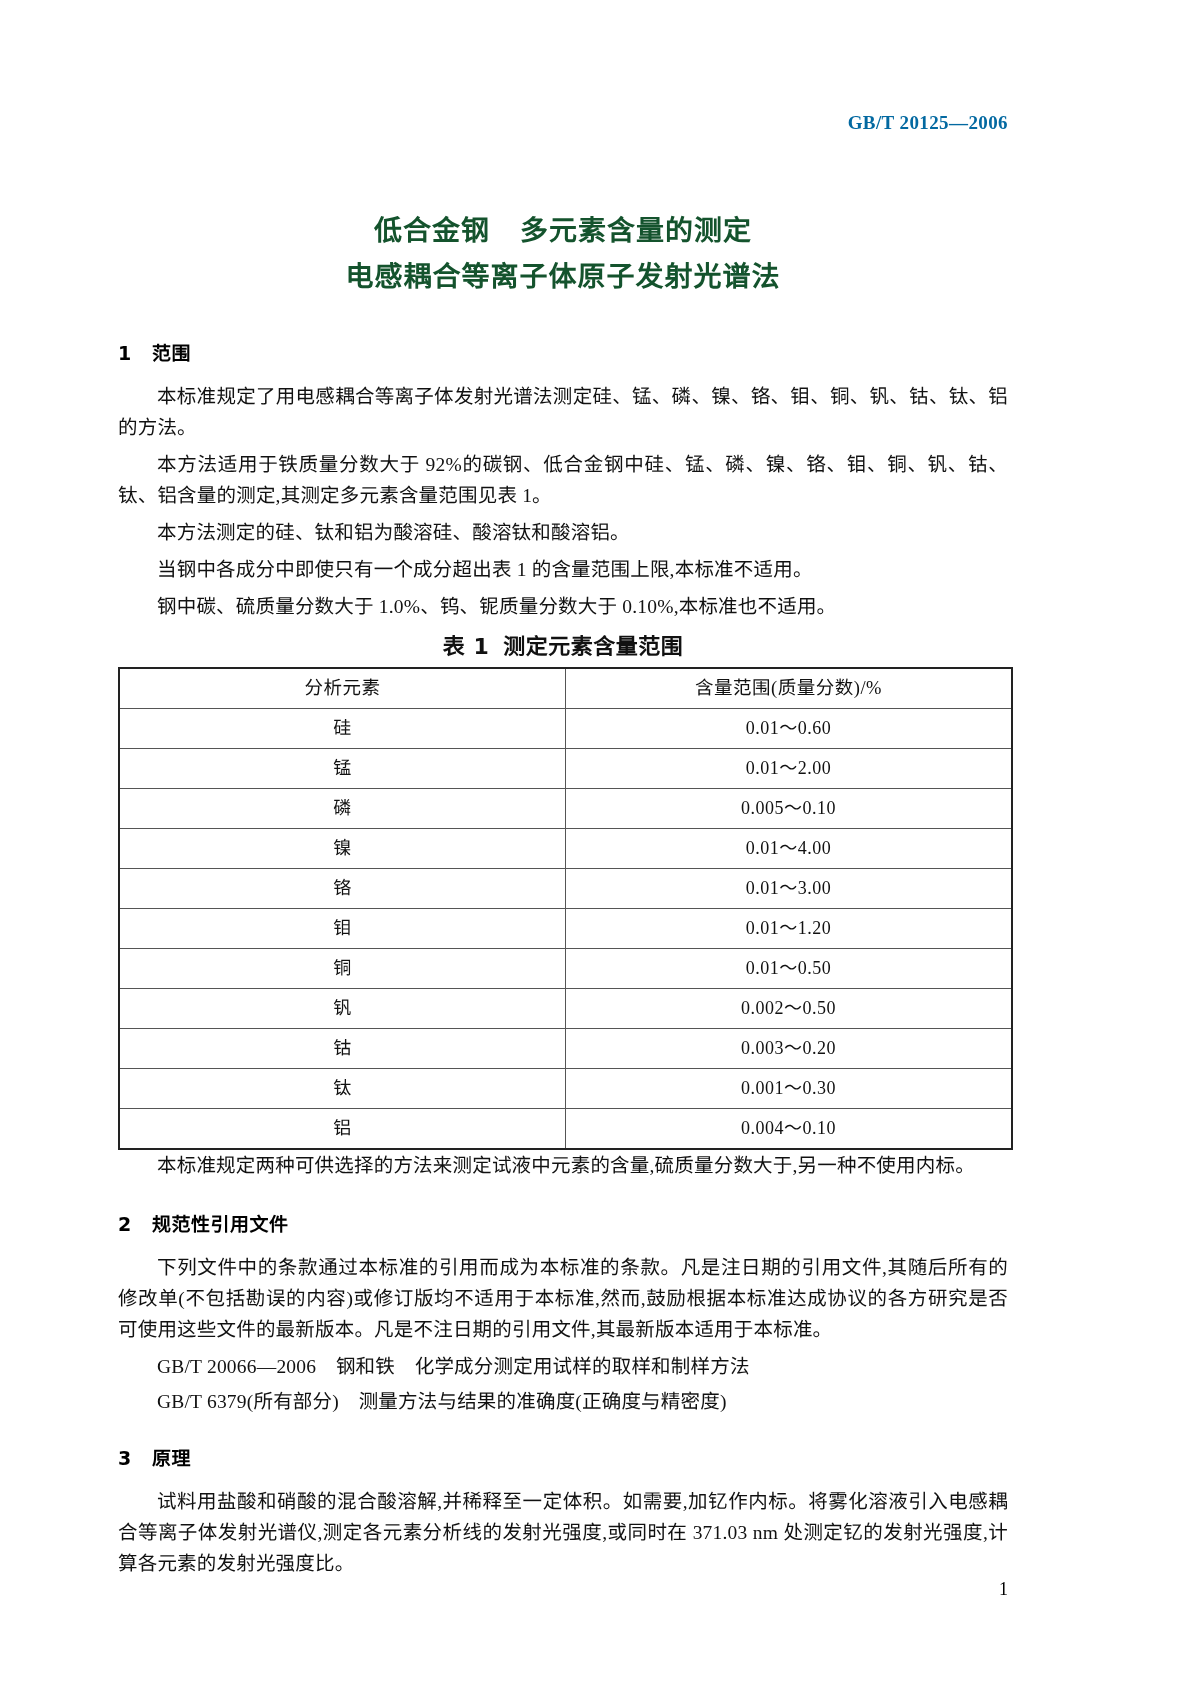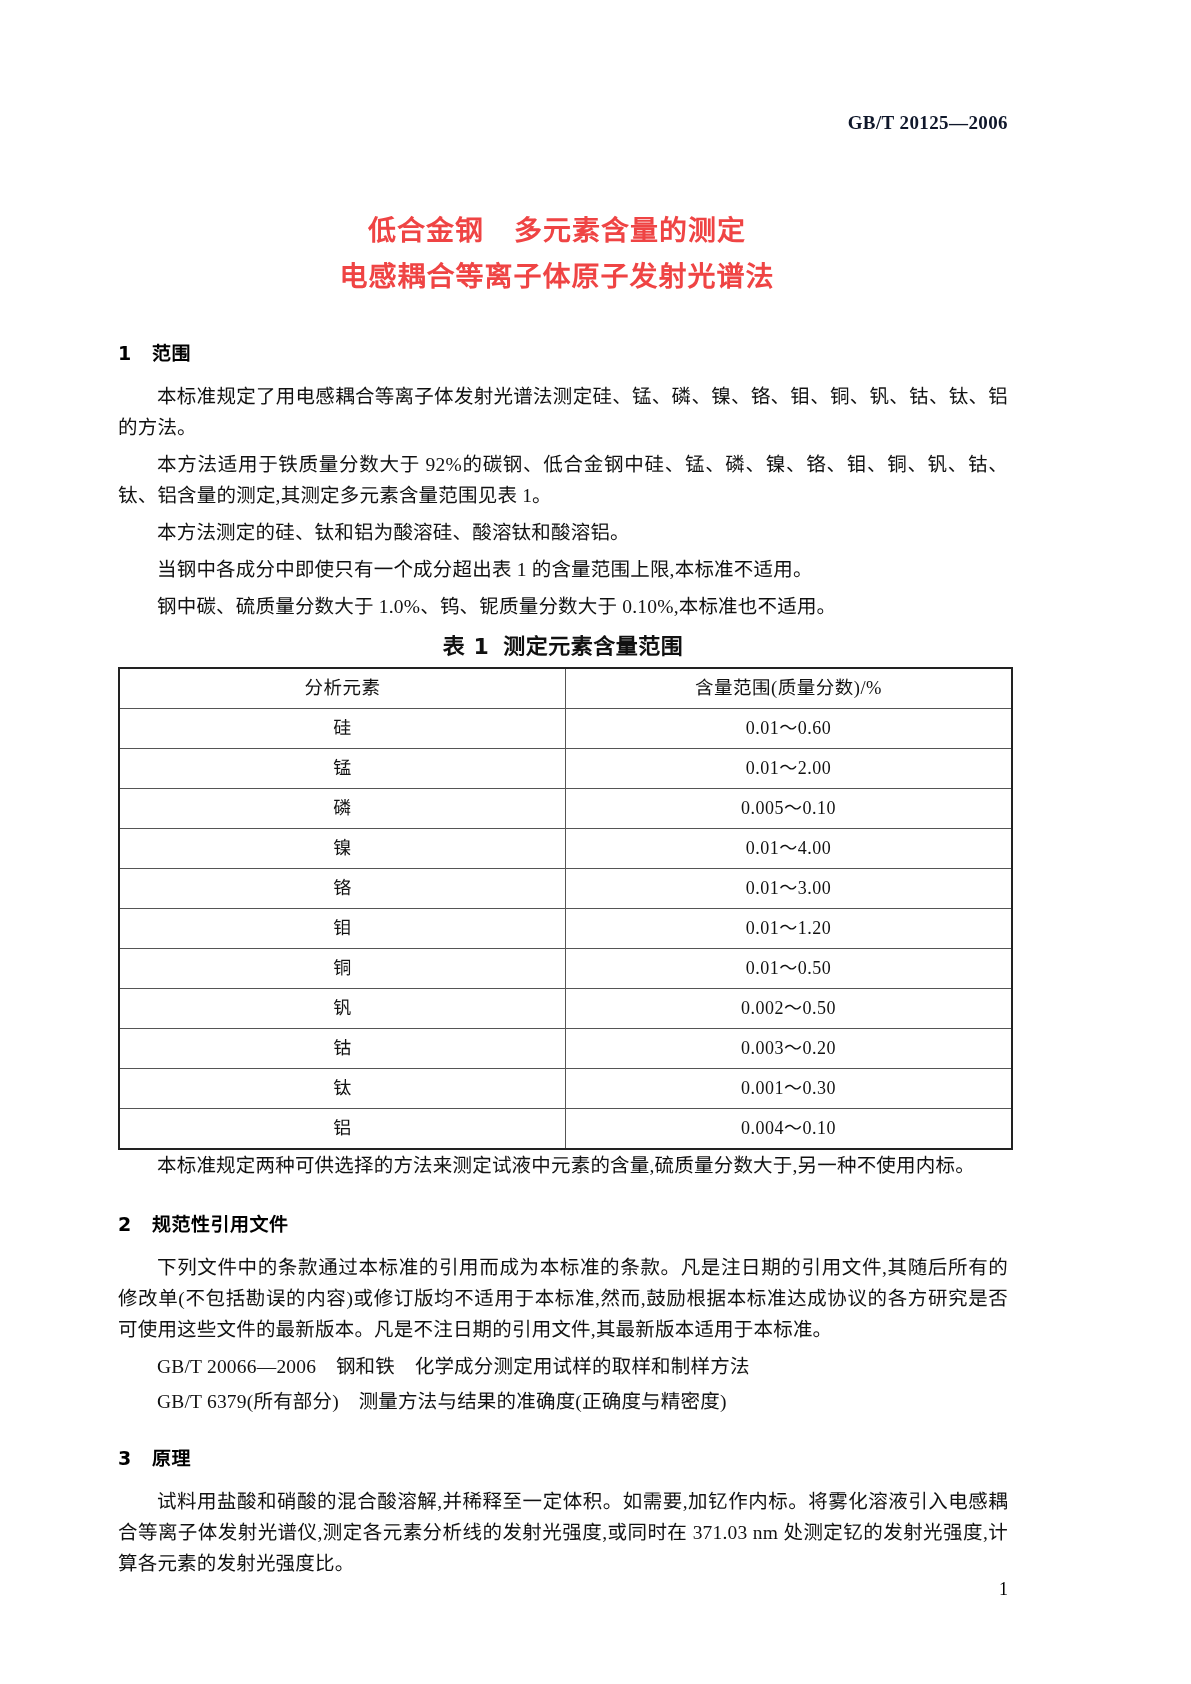--- a/index.html
+++ b/index.html
@@ -24,33 +24,33 @@
   .page-header {
     position: absolute;
     top: 112px;
     left: 118px;
     width: 890px;
     text-align: right;
     font-family: "Liberation Serif", "DejaVu Serif", serif;
     font-weight: bold;
     font-size: 19px;
     letter-spacing: 0.4px;
-    color: #0f172a;
+    color: #0369a1;
   }
 
   
   .doc-title {
     position: absolute;
     top: 208px;
-    left: 112px;
+    left: 118px;
     width: 890px;
     text-align: center;
     font-family: Liberation Sans, sans-serif;
     font-weight: bold;
-    color: #ef4444;
+    color: #14532d;
   }
   .doc-title .line1 {
     font-size: 28px;
     line-height: 46px;
     letter-spacing: 1px;
   }
   .doc-title .line2 {
     font-size: 28px;
     line-height: 46px;
     letter-spacing: 1px;

